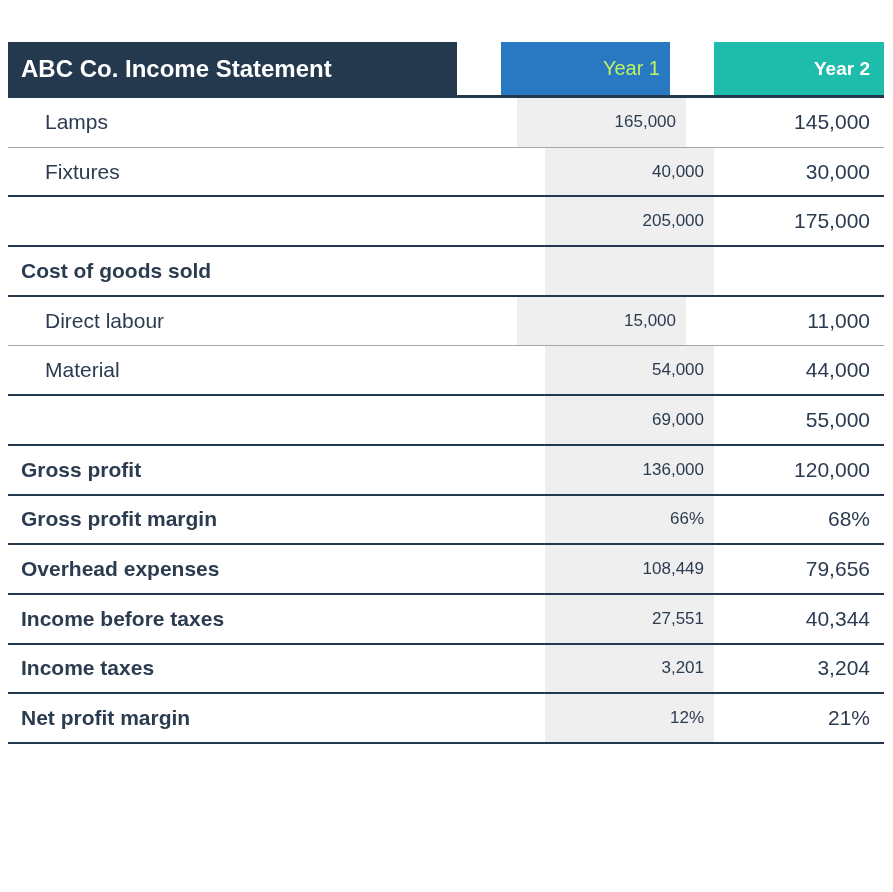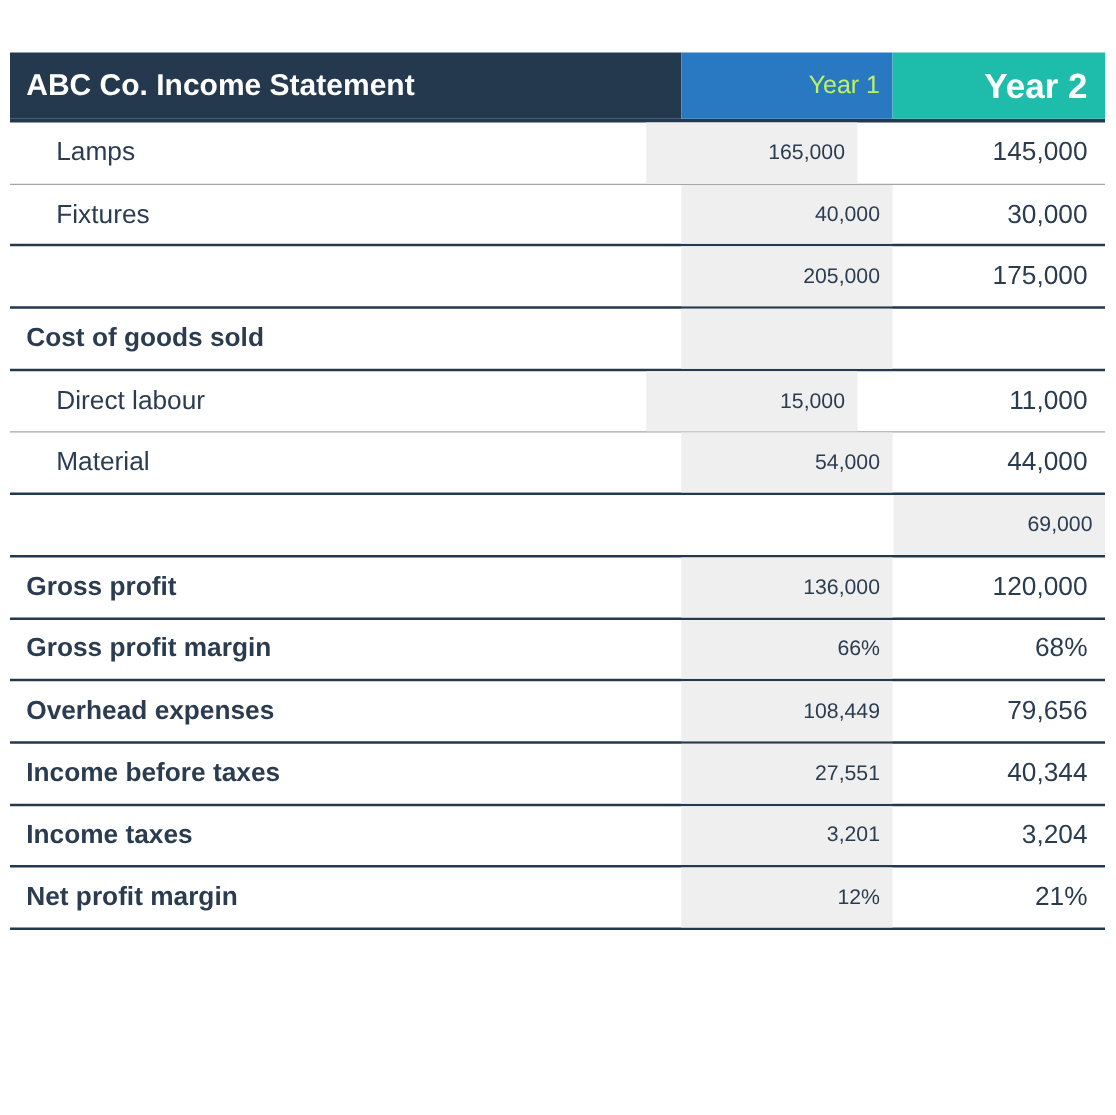--- a/index.html
+++ b/index.html
@@ -28,20 +28,21 @@
     width: 876px;
   }
   .row {
     display: flex;
     height: 49.7px;
     align-items: stretch;
   }
   .row.header {
     height: 56px;
     border-bottom: 3px solid var(--navy);
+    gap: 44px;
   }
   .cell {
     display: flex;
     align-items: center;
     overflow: hidden;
   }
   .c-label {
     flex: 1 1 auto;
     padding-left: 13px;
     color: var(--text);
@@ -73,21 +74,21 @@
   .row.header .c-y1 {
     background: var(--blue);
     color: #bef264;
     font-weight: 400;
     font-size: 20px;
   }
   .row.header .c-y2 {
     background: var(--teal);
     color: #fff;
     font-weight: 700;
-    font-size: 28px;
+    font-size: 19px;
   }
   .row.section .c-label,
   .row.total .c-label {
     font-weight: 700;
   }
   .row.detail .c-label {
     padding-left: 37px;
     font-weight: 400;
   }
   .row.div-dark { border-bottom: 2.5px solid var(--navy); }
@@ -129,20 +130,21 @@
         <div class="cell c-y2">11,000</div>
       </div>
       <div class="row detail div-dark">
         <div class="cell c-label">Material</div>
         <div class="cell c-y1">54,000</div>
         <div class="cell c-y2">44,000</div>
       </div>
       <div class="row subtotal div-dark">
         <div class="cell c-label"></div>
         <div class="cell c-y1">69,000</div>
+        <div class="cell c-y2">55,000</div>
       </div>
       <div class="row total div-dark">
         <div class="cell c-label">Gross profit</div>
         <div class="cell c-y1">136,000</div>
         <div class="cell c-y2">120,000</div>
       </div>
       <div class="row total div-dark">
         <div class="cell c-label">Gross profit margin</div>
         <div class="cell c-y1">66%</div>
         <div class="cell c-y2">68%</div>

